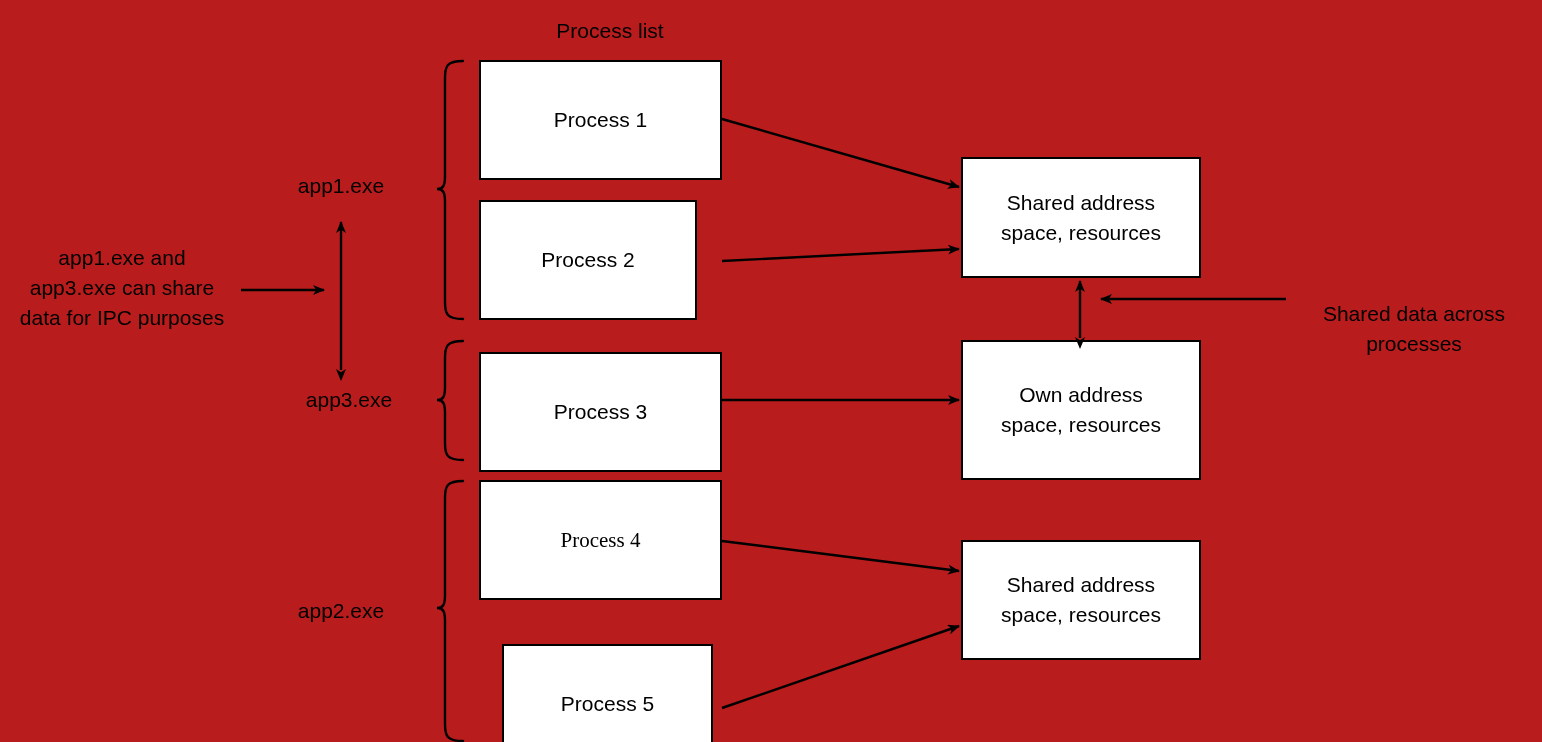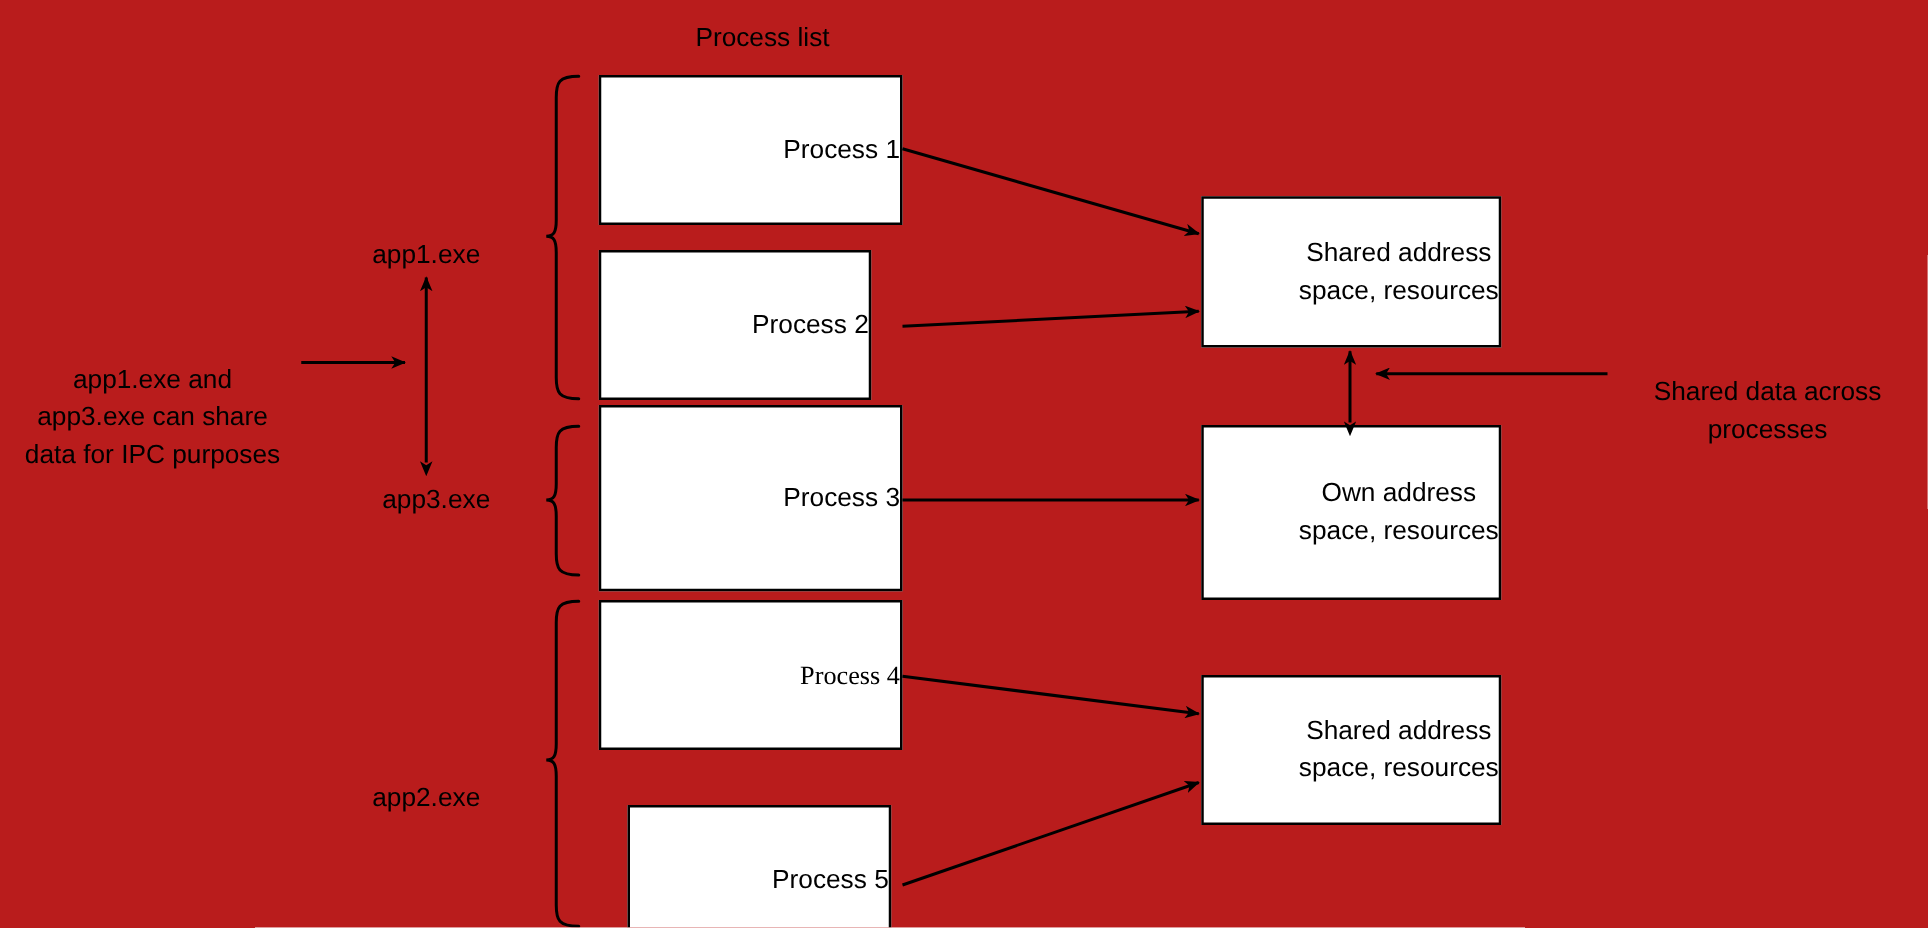--- a/index.html
+++ b/index.html
@@ -44,58 +44,58 @@
     white-space: pre-line;
     color: #000;
   }
   .pbox {
     position: absolute;
     border: 2.5px solid #000;
     background: #fff;
     box-sizing: border-box;
     display: flex;
     align-items: center;
-    justify-content: flex-end;
+    justify-content: center;
   }
   .pbox .inner {
     font-size: 21px;
     line-height: 30px;
     text-align: center;
     white-space: pre-line;
   }
 </style>
 </head>
 <body>
 
 <div id="canvas">
 
   <div class="txt" style="left:510px; top:15px; width:200px;">Process list</div>
 
-  <div class="box-label" style="left:4px; top:243px; width:236px;margin-top:46px;">app1.exe and
+  <div class="box-label" style="left:4px; top:243px; width:236px;">app1.exe and
 app3.exe can share
 data for IPC purposes</div>
 
-  <div class="txt" style="left:276px; top:188px; width:130px;">app1.exe</div>
+  <div class="txt" style="left:276px; top:170px; width:130px;">app1.exe</div>
 
   <div class="txt" style="left:284px; top:384px; width:130px;">app3.exe</div>
 
-  <div class="txt" style="left:276px; top:623px; width:130px;">app2.exe</div>
+  <div class="txt" style="left:276px; top:595px; width:130px;">app2.exe</div>
 
   <div class="box-label" style="left:1296px; top:274px; width:236px;margin-top:25px;">Shared data across
 processes</div>
 
   <div class="pbox" style="left:479px; top:60px; width:243px; height:120px;">
     <span class="inner">Process 1</span>
   </div>
 
   <div class="pbox" style="left:479px; top:200px; width:218px; height:120px;">
     <span class="inner">Process 2</span>
   </div>
 
-  <div class="pbox" style="left:479px; top:324px; width:243px; height:149px;">
+  <div class="pbox" style="left:479px; top:352px; width:243px; height:120px;">
     <span class="inner">Process 3</span>
   </div>
 
   <div class="pbox" style="left:479px; top:480px; width:243px; height:120px;font-family:Liberation Serif, serif;">
     <span class="inner">Process 4</span>
   </div>
 
   <div class="pbox" style="left:479px; top:644px; width:211px; height:120px;margin-left:23px;">
     <span class="inner">Process 5</span>
   </div>

